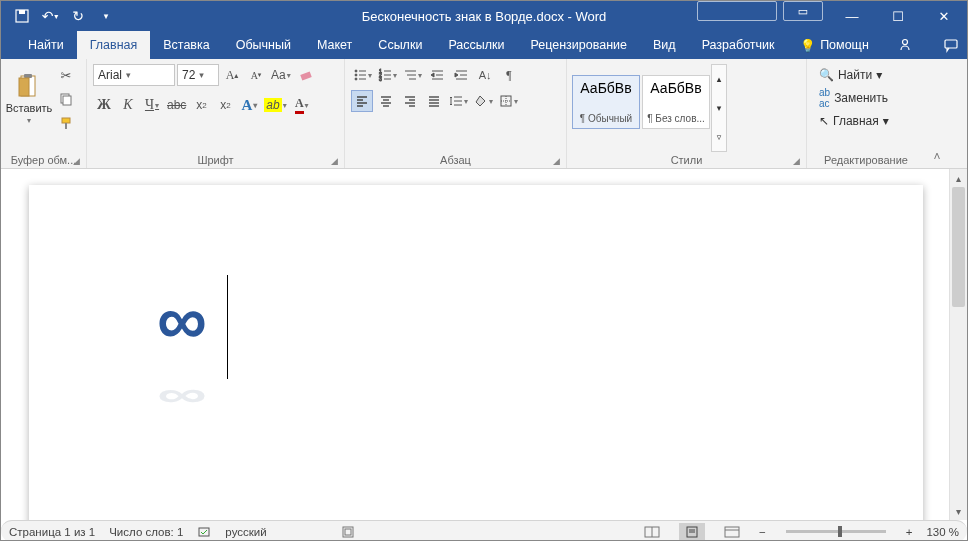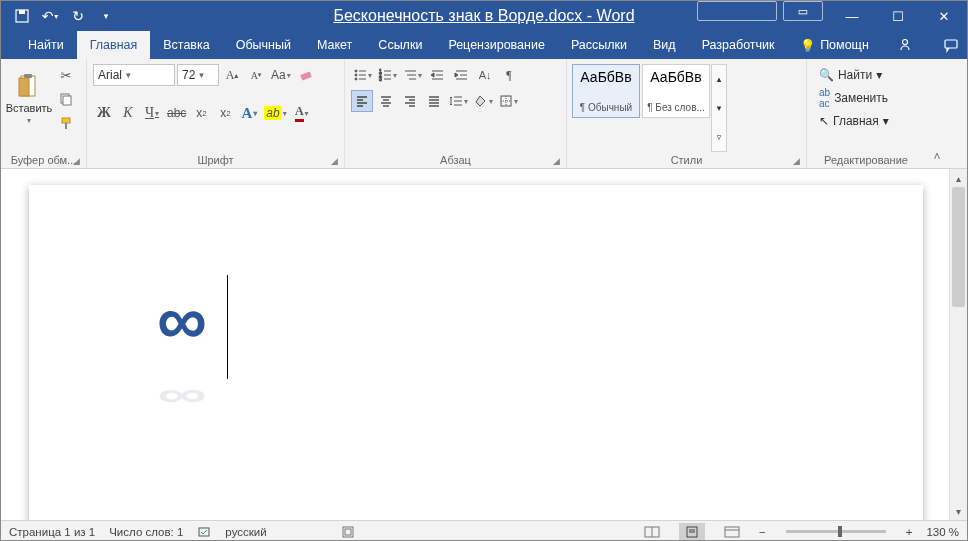--- a/index.html
+++ b/index.html
@@ -1,74 +1,74 @@
 <!DOCTYPE html>
 <html><head>
 <meta charset="utf-8">
 <style>
 * { margin: 0; padding: 0; box-sizing: border-box; font-family: "Segoe UI", sans-serif; }
 body { width: 968px; height: 541px; background: #fff; border: 1px solid #888; overflow: hidden; font-size: 12px; color: #333; }
 .titlebar { height: 30px; background: #2b579a; display: flex; align-items: center; color: #fff; position: relative; }
 .qat { display: flex; align-items: center; gap: 2px; padding-left: 8px; }
 .qat-btn { width: 26px; height: 26px; display: flex; align-items: center; justify-content: center; cursor: pointer; font-size: 14px; }
-.title-text { position: absolute; left: 50%; transform: translateX(-50%); font-size: 16px; text-decoration: underline; }
+.title-text { position: absolute; left: 50%; transform: translateX(-50%); font-size: 13px; }
 .win-controls { margin-left: auto; display: flex; }
 .win-btn { width: 46px; height: 30px; display: flex; align-items: center; justify-content: center; cursor: pointer; font-size: 13px; }
 .win-box { width: 40px; height: 20px; border: 1px solid rgba(255,255,255,0.6); border-radius: 2px; margin-right: 6px; }
 .win-box.big { width: 80px; }
 .tabs { height: 28px; background: #2b579a; display: flex; align-items: stretch; padding-left: 14px; color: #fff; font-size: 12.5px; }
 .tab { padding: 0 13px; display: flex; align-items: center; cursor: pointer; }
 .tab.active { background: #f3f3f3; color: #2b579a; font-weight: 400; }
 .tab.tell { display: flex; align-items: center; gap: 4px; }
 .tab-right { margin-left: auto; display: flex; }
 .tab-icon-btn { width: 46px; display: flex; align-items: center; justify-content: center; cursor: pointer; }
 .ribbon { height: 110px; background: #f3f3f3; border-bottom: 1px solid #d4d4d4; display: flex; }
 .group { border-right: 1px solid #e1e1e1; display: flex; flex-direction: column; padding: 3px 4px 0 4px; }
 .group-body { flex: 1; display: flex; align-items: flex-start; }
 .group-label { font-size: 11px; color: #666; text-align: center; padding-bottom: 2px; display: flex; justify-content: center; align-items: flex-end; gap: 4px; position: relative; }
 .group-launcher { position: absolute; right: 2px; bottom: 2px; font-size: 9px; color: #888; cursor: pointer; }
 .big-btn { display: flex; flex-direction: column; align-items: center; justify-content: center; width: 48px; height: 72px; cursor: pointer; font-size: 11px; gap: 2px; }
 .big-btn svg, .big-btn .ico { width: 28px; height: 28px; }
 .small-col { display: flex; flex-direction: column; gap: 2px; padding: 2px; }
 .small-btn { width: 22px; height: 22px; display: flex; align-items: center; justify-content: center; cursor: pointer; font-size: 13px; color: #555; }
-.font-row1 { display: flex; align-items: center; gap: 2px; margin-bottom: 16px; }
+.font-row1 { display: flex; align-items: center; gap: 2px; margin-bottom: 8px; }
 .font-row2 { display: flex; align-items: center; gap: 2px; }
 .combo { height: 22px; border: 1px solid #c6c6c6; background: #fff; display: flex; align-items: center; padding: 0 4px; font-size: 12px; cursor: pointer; }
 .combo .arrow { margin-left: 4px; font-size: 9px; color: #666; }
 .icon-btn { min-width: 22px; height: 22px; display: flex; align-items: center; justify-content: center; cursor: pointer; padding: 0 2px; color: #555; font-size: 12px; }
 .icon-btn .dd { font-size: 8px; margin-left: 1px; color: #777; }
 .bold { font-weight: bold; font-family: "Times New Roman", serif; font-size: 14px; }
 .italic { font-style: italic; font-family: "Times New Roman", serif; font-size: 14px; }
 .underline { text-decoration: underline; font-family: "Times New Roman", serif; font-size: 14px; }
 .strike { text-decoration: line-through; }
 .para-col { display: flex; flex-direction: column; gap: 4px; padding: 2px; }
 .para-row { display: flex; gap: 2px; align-items: center; }
 .align-btn { width: 22px; height: 22px; display: flex; align-items: center; justify-content: center; cursor: pointer; }
 .align-btn.active { background: #c8daf0; border: 1px solid #8faad9; }
 .styles-body { display: flex; align-items: stretch; }
-.style-card { width: 68px; height: 54px; border: 1px solid #d0d0d0; background: #fff; margin: 2px 1px; display: flex; flex-direction: column; align-items: center; justify-content: space-between; cursor: pointer; padding: 4px 2px; }
+.style-card { width: 68px; height: 54px; border: 1px solid #d0d0d0; background: #fff; margin: 13px 1px; display: flex; flex-direction: column; align-items: center; justify-content: space-between; cursor: pointer; padding: 4px 2px; }
 .style-card.sel { border: 1px solid #8faad9; background: #e8eff9; }
 .style-card .preview { font-size: 14px; }
 .style-card .name { font-size: 10px; color: #555; white-space: nowrap; overflow: hidden; max-width: 64px; }
 .style-scroll { width: 16px; display: flex; flex-direction: column; margin: 2px 0; border: 1px solid #d0d0d0; }
 .style-scroll div { flex: 1; display: flex; align-items: center; justify-content: center; font-size: 9px; cursor: pointer; background: #fafafa; }
 .edit-body { display: flex; flex-direction: column; gap: 1px; padding: 2px 4px; }
 .edit-btn { height: 22px; display: flex; align-items: center; gap: 4px; cursor: pointer; font-size: 12px; padding: 0 4px; white-space: nowrap; }
 .collapse-btn { width: 24px; display: flex; align-items: flex-end; justify-content: center; padding-bottom: 4px; cursor: pointer; color: #777; }
 .doc-area { height: 351px; display: flex; background: #fff; }
 .doc-scroll { flex: 1; background: #fff; overflow: hidden; position: relative; }
 .page { position: absolute; left: 28px; top: 16px; width: 894px; height: 700px; background: #fff; box-shadow: 0 2px 8px rgba(0,0,0,0.3); }
 .infinity { position: absolute; left: 128px; top: 100px; font-size: 70px; color: #2b579a; font-weight: bold; line-height: 1; }
 .cursor-line { position: absolute; left: 198px; top: 90px; width: 1px; height: 104px; background: #000; }
 .reflection { position: absolute; left: 128px; top: 178px; font-size: 70px; color: #e3e7ec; font-weight: bold; transform: scaleY(-0.5); opacity: 0.8; line-height: 1; }
 .vscroll { width: 18px; background: #f0f0f0; border-left: 1px solid #e0e0e0; display: flex; flex-direction: column; }
 .vscroll .arrow-btn { height: 18px; display: flex; align-items: center; justify-content: center; font-size: 10px; cursor: pointer; color: #666; }
 .vscroll .track { flex: 1; position: relative; }
 .vscroll .thumb { position: absolute; top: 0; left: 2px; right: 2px; height: 120px; background: #cdcdcd; border-radius: 2px; cursor: pointer; }
-.statusbar { height: 22px; background: #f3f3f3; border-top: 1px solid #d4d4d4; display: flex; align-items: center; font-size: 11.5px; color: #444; padding: 0 8px; gap: 14px; }
+.statusbar { height: 22px; background: #f3f3f3; border-top: 1px solid #d4d4d4; display: flex; align-items: center; font-size: 11.5px; color: #444; padding: 0 8px; gap: 14px; border-radius: 11px; }
 .statusbar .spacer { flex: 1; }
 .status-btn { display: flex; align-items: center; cursor: pointer; gap: 4px; }
 .view-btn { width: 26px; height: 18px; display: flex; align-items: center; justify-content: center; cursor: pointer; color: #777; }
 .view-btn.active { background: #d0d0d0; color: #333; }
 .zoom-slider { width: 100px; height: 3px; background: #c0c0c0; position: relative; cursor: pointer; margin: 0 6px; }
 .zoom-slider .handle { position: absolute; left: 52px; top: -4px; width: 4px; height: 11px; background: #666; }
 svg { display: block; }
 </style>
 </head>
 <body>
@@ -95,22 +95,22 @@
   </div>
 </div>
 
 <div class="tabs">
   <div class="tab">Найти</div>
   <div class="tab active">Главная</div>
   <div class="tab">Вставка</div>
   <div class="tab">Обычный</div>
   <div class="tab">Макет</div>
   <div class="tab">Ссылки</div>
+  <div class="tab">Рассылки</div>
   <div class="tab">Рецензирование</div>
-  <div class="tab">Рассылки</div>
   <div class="tab">Вид</div>
   <div class="tab">Разработчик</div>
   <div class="tab tell">
       <span>💡</span>
       <span>Помощн</span>
     </div>
   <div class="tab-right">
     <div class="tab-icon-btn">
         <svg width="16" height="16" viewBox="0 0 16 16" fill="none" stroke="#fff" stroke-width="1.2">
           <circle cx="8" cy="5" r="2.5"></circle>

